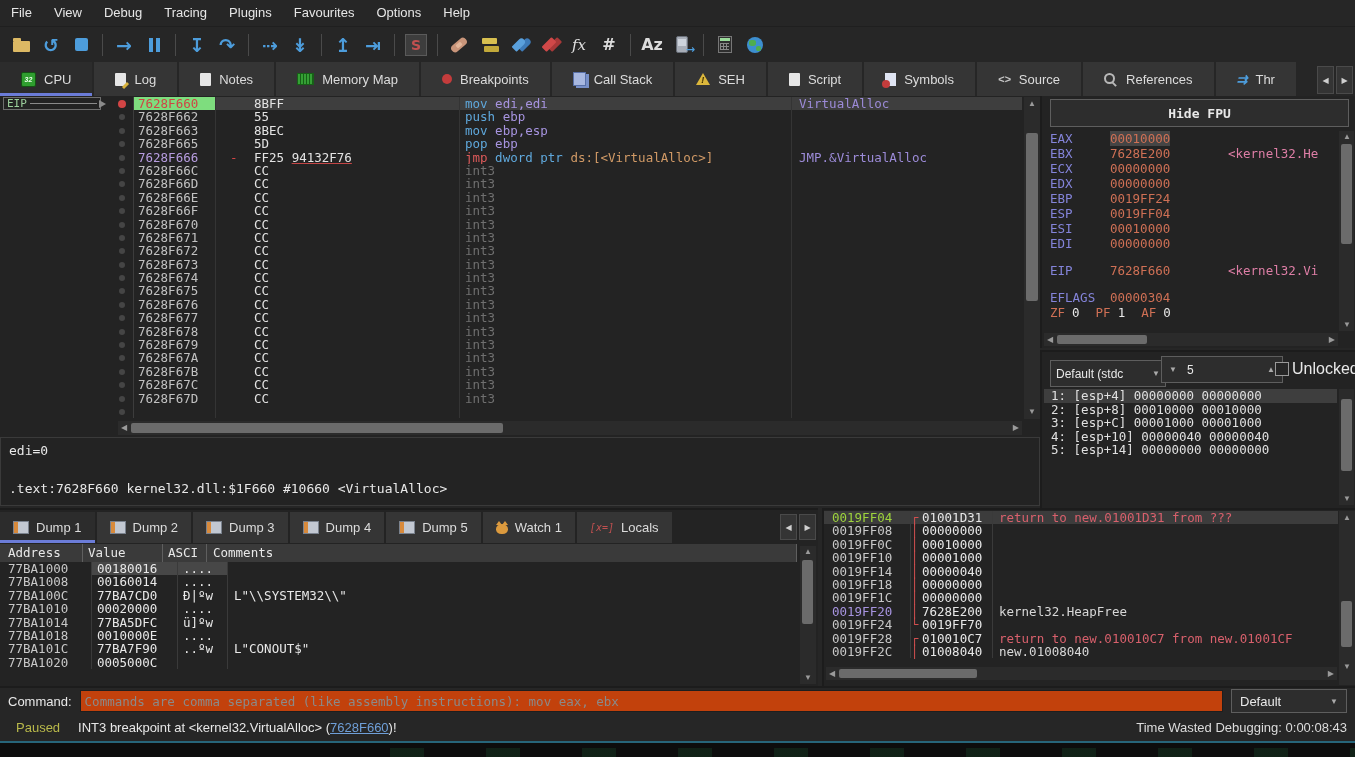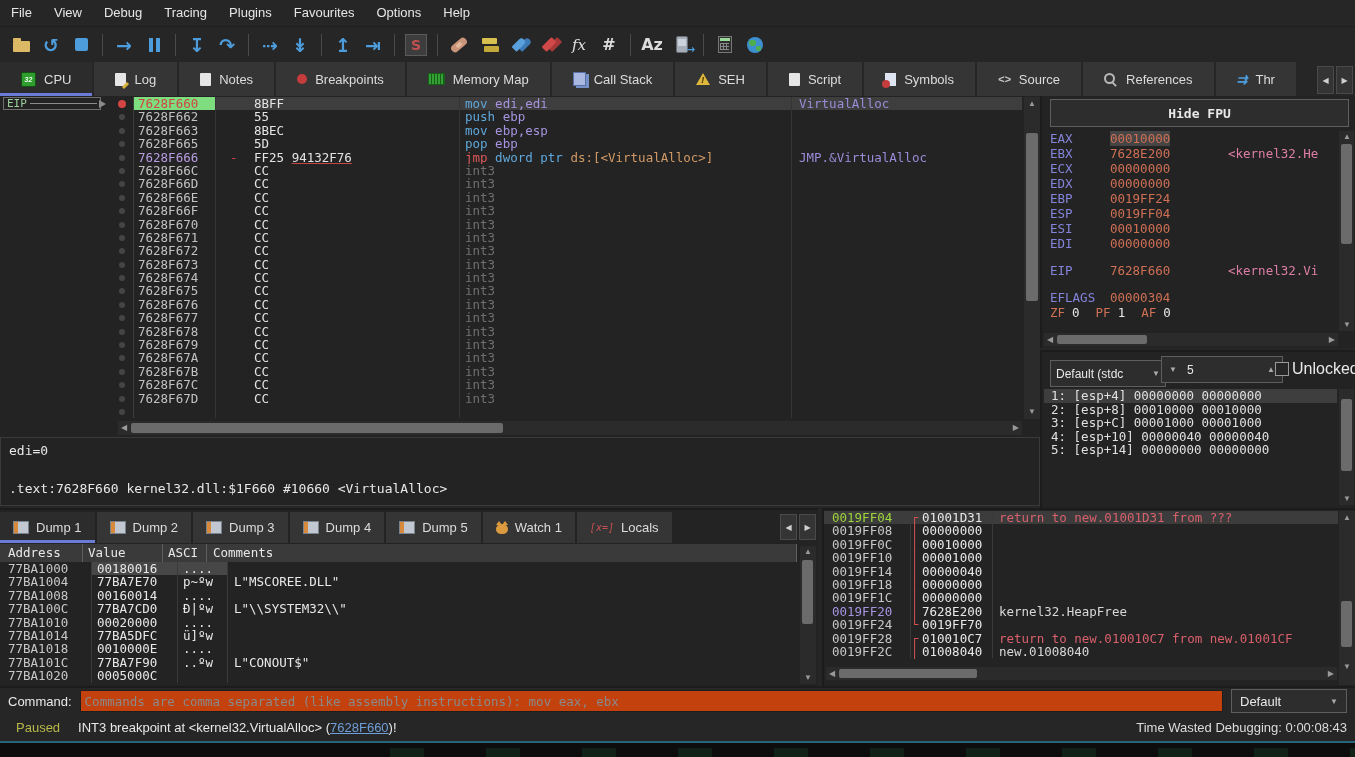--- a/index.html
+++ b/index.html
@@ -298,26 +298,26 @@
         </div>
         <div class="tab">
           <i class="ti ti-log"></i>
           <span class="tl">Log</span>
         </div>
         <div class="tab">
           <i class="ti ti-notes"></i>
           <span class="tl">Notes</span>
         </div>
         <div class="tab">
+          <i class="ti ti-memory-map"></i>
+          <span class="tl">Memory Map</span>
+        </div>
+        <div class="tab">
           <i class="ti ti-breakpoint"></i>
           <span class="tl">Breakpoints</span>
-        </div>
-        <div class="tab">
-          <i class="ti ti-memory-map"></i>
-          <span class="tl">Memory Map</span>
         </div>
         <div class="tab">
           <i class="ti ti-call-stack"></i>
           <span class="tl">Call Stack</span>
         </div>
         <div class="tab">
           <i class="ti ti-seh"></i>
           <span class="tl">SEH</span>
         </div>
         <div class="tab">
@@ -680,21 +680,20 @@
       <div class="tsb" style="height:24px;">▶</div>
     </div>
     <div class="dumphead" id="dumphead">
         <span class="dh da">Address</span>
         <span class="dh dv">Value</span>
         <span class="dh dasc">ASCI</span>
         <span class="dh dcm">Comments</span>
       </div>
     <div id="dumprows">
         <div class="dumprow"><span class="da">77BA1000</span><span class="dv hl">00180016</span><span class="dasc hl">....</span><span class="dcm"></span></div>
-        <div class="dumprow"><span class="da">77BA1004</span><span class="dv">77BA7E70</span><span class="dasc">p~ºw</span><span class="dcm">L"MSCOREE.DLL"</span></div>
         <div class="dumprow"><span class="da">77BA1008</span><span class="dv">00160014</span><span class="dasc">....</span><span class="dcm"></span></div>
         <div class="dumprow"><span class="da">77BA100C</span><span class="dv">77BA7CD0</span><span class="dasc">Ð|ºw</span><span class="dcm">L"\\SYSTEM32\\"</span></div>
         <div class="dumprow"><span class="da">77BA1010</span><span class="dv">00020000</span><span class="dasc">....</span><span class="dcm"></span></div>
         <div class="dumprow"><span class="da">77BA1014</span><span class="dv">77BA5DFC</span><span class="dasc">ü]ºw</span><span class="dcm"></span></div>
         <div class="dumprow"><span class="da">77BA1018</span><span class="dv">0010000E</span><span class="dasc">....</span><span class="dcm"></span></div>
         <div class="dumprow"><span class="da">77BA101C</span><span class="dv">77BA7F90</span><span class="dasc">..ºw</span><span class="dcm">L"CONOUT$"</span></div>
         <div class="dumprow"><span class="da">77BA1020</span><span class="dv">0005000C</span><span class="dasc"></span><span class="dcm"></span></div>
       </div>
     <div class="sbtrack dumpvscroll">
       <span class="sbar" style="left:4px;top:2px;">▲</span>

